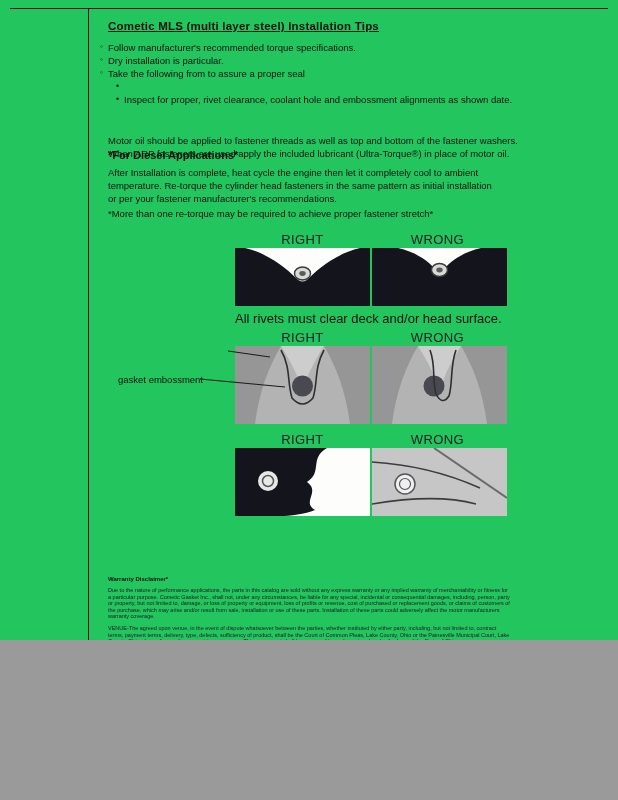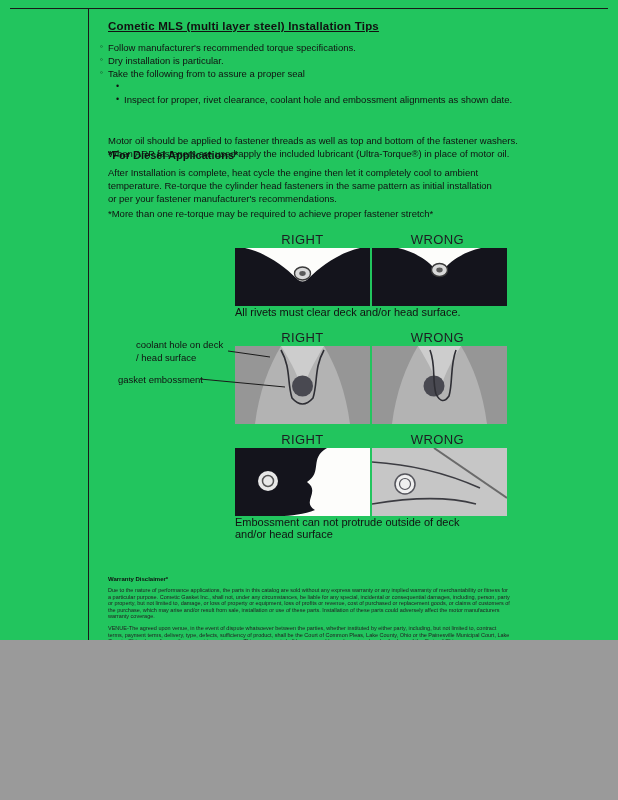--- a/index.html
+++ b/index.html
@@ -23,21 +23,21 @@
   .para { left:108px; width:440px; font-size:9.5px; line-height:13px; white-space:pre-line; }
   .para1 { top:134px; }
   .para2 { top:166px; }
   .note  { left:108px; top:208px; font-size:9.5px; }
 
   .diag { width:272px; }
   .diag-heads { display:flex; height:16px; }
   .diag-heads span { width:135px; text-align:center; font-size:13px; color:#1d1d22; letter-spacing:0.4px; }
   .diag-panels { display:flex; gap:2px; }
   .diag-panels svg { display:block; }
-  .diag-caption { font-size:11px; white-space:pre-line; }
+  .diag-caption { margin-top:5px; font-size:13px; white-space:pre-line; }
   .diag1 { left:235px; top:232px; }
   .diag2 { left:235px; top:330px; }
   .diag3 { left:235px; top:432px; }
   .diag3 .diag-caption { width:240px; }
 
   .callout-coolant { left:136px; top:339px; width:92px; font-size:9.5px; line-height:12.5px; }
   .callout-emboss  { left:118px; top:374px; font-size:9.5px; }
   .callout-lines   { left:196px; top:345px; }
 
   .legal { left:108px; top:576px; width:402px; }
@@ -127,21 +127,20 @@
         <rect width="135" height="78" fill="#b3b3b3"></rect>
         <path d="M0,0 L46,0 C34,20 24,46 20,78 L0,78 Z" fill="#969696"></path>
         <path d="M135,0 L89,0 C101,20 111,46 115,78 L135,78 Z" fill="#969696"></path>
         <path d="M46,0 L89,0 C78,18 70,32 67.5,50 C65,32 57,18 46,0 Z" fill="#cdcdcd"></path>
         <circle cx="62" cy="40" r="10.5" fill="#494951"></circle>
         <path d="M58,4 C64,20 60,34 64,48 Q70,60 77,50 C81,36 78,20 84,4" fill="none" stroke="#2e2e34" stroke-width="1.6"></path>
       </svg>
     </div>
   </div>
 
-  <div class="abs callout-coolant">coolant hole on deck / head surface</div>
   <div class="abs callout-emboss">gasket embossment</div>
   <svg class="abs callout-lines" width="92" height="48" viewBox="0 0 92 48">
     <line x1="32" y1="6" x2="74" y2="12" stroke="#1a1a1a" stroke-width="1"></line>
     <line x1="4" y1="34" x2="89" y2="42" stroke="#1a1a1a" stroke-width="1"></line>
   </svg>
 
   <div class="abs diag diag3">
     <div class="diag-heads">
       <span>RIGHT</span>
       <span>WRONG</span>
@@ -155,21 +154,20 @@
       </svg>
       <svg width="135" height="68" viewBox="0 0 135 68">
         <rect width="135" height="68" fill="#c6c6c6"></rect>
         <path d="M62,0 L135,50" stroke="#6a6a6a" stroke-width="2" fill="none"></path>
         <path d="M0,14 C34,16 72,24 108,40" fill="none" stroke="#3c3c42" stroke-width="1.6"></path>
         <path d="M0,56 C36,50 74,48 104,56" fill="none" stroke="#3c3c42" stroke-width="1.6"></path>
         <circle cx="33" cy="36" r="10" fill="#efefef" stroke="#55555c" stroke-width="1.5"></circle>
         <circle cx="33" cy="36" r="5.5" fill="none" stroke="#55555c" stroke-width="1.2"></circle>
       </svg>
     </div>
-    <div class="diag-caption">Embossment can not protrude outside of deck and/or head surface</div>
   </div>
 
   <div class="abs legal">
     <div class="legal-head">Warranty Disclaimer*</div>
     <p>Due to the nature of performance applications, the parts in this catalog are sold without any express warranty or any implied warranty of merchantability or fitness for a particular purpose.  Cometic Gasket Inc., shall not, under any circumstances, be liable for any special, incidental or consequential damages, including, person, party or property, but not limited to, damage, or loss of property or equipment, loss of profits or revenue, cost of purchased or replacement goods, or claims of customers of the purchase, which may arise and/or result from sale, installation or use of these parts.  Installation of these parts could adversely affect the motor manufacturers warranty coverage.</p>
     <p>VENUE-The agreed upon venue, in the event of dispute whatsoever between the parties, whether instituted by either party, including, but not limited to, contract terms, payment terms, delivery, type, defects, sufficiency of product, shall be the Court of Common Pleas, Lake County, Ohio or the Painesville Municipal Court, Lake County, Ohio, depending on the amount in controversy.  This agreement shall be governed by and construed under the laws of the State of Ohio.</p>
     <p>All prices and terms are subject to change without notice.</p>
     <p>Terms COD- Secured with a completed dealer/jobber application on File, COD-Company check with a current credit card number on file.  Open accounts may be established by well rated firms.  A credit application is available upon request.  Open accounts are due payable Net 30 days from date of invoice.  No statement will be sent.  If an account becomes 60 or more days past due, it is subject to being placed on credit hold.  No orders will be shipped or new orders accepted until past due balance is paid.  If an account becomes 90 or more days past due, it is subject to being placed for collections.  All costs of collection are the responsibility of the customer, including attorney fees, court costs, and other expenses of litigation.</p>
     <p>Returns- Authorized (RGA) must be obtained in advance on all returns.  A packing slip or invoice number must accompany the merchandise.  No returns after 30 days from invoice date.  All returns are subject to a 25% restocking charge.  All custom designed and custom manufactured gaskets are non-returnable.</p>
     <p class="tight">Only catalog parts are returnable.</p>

